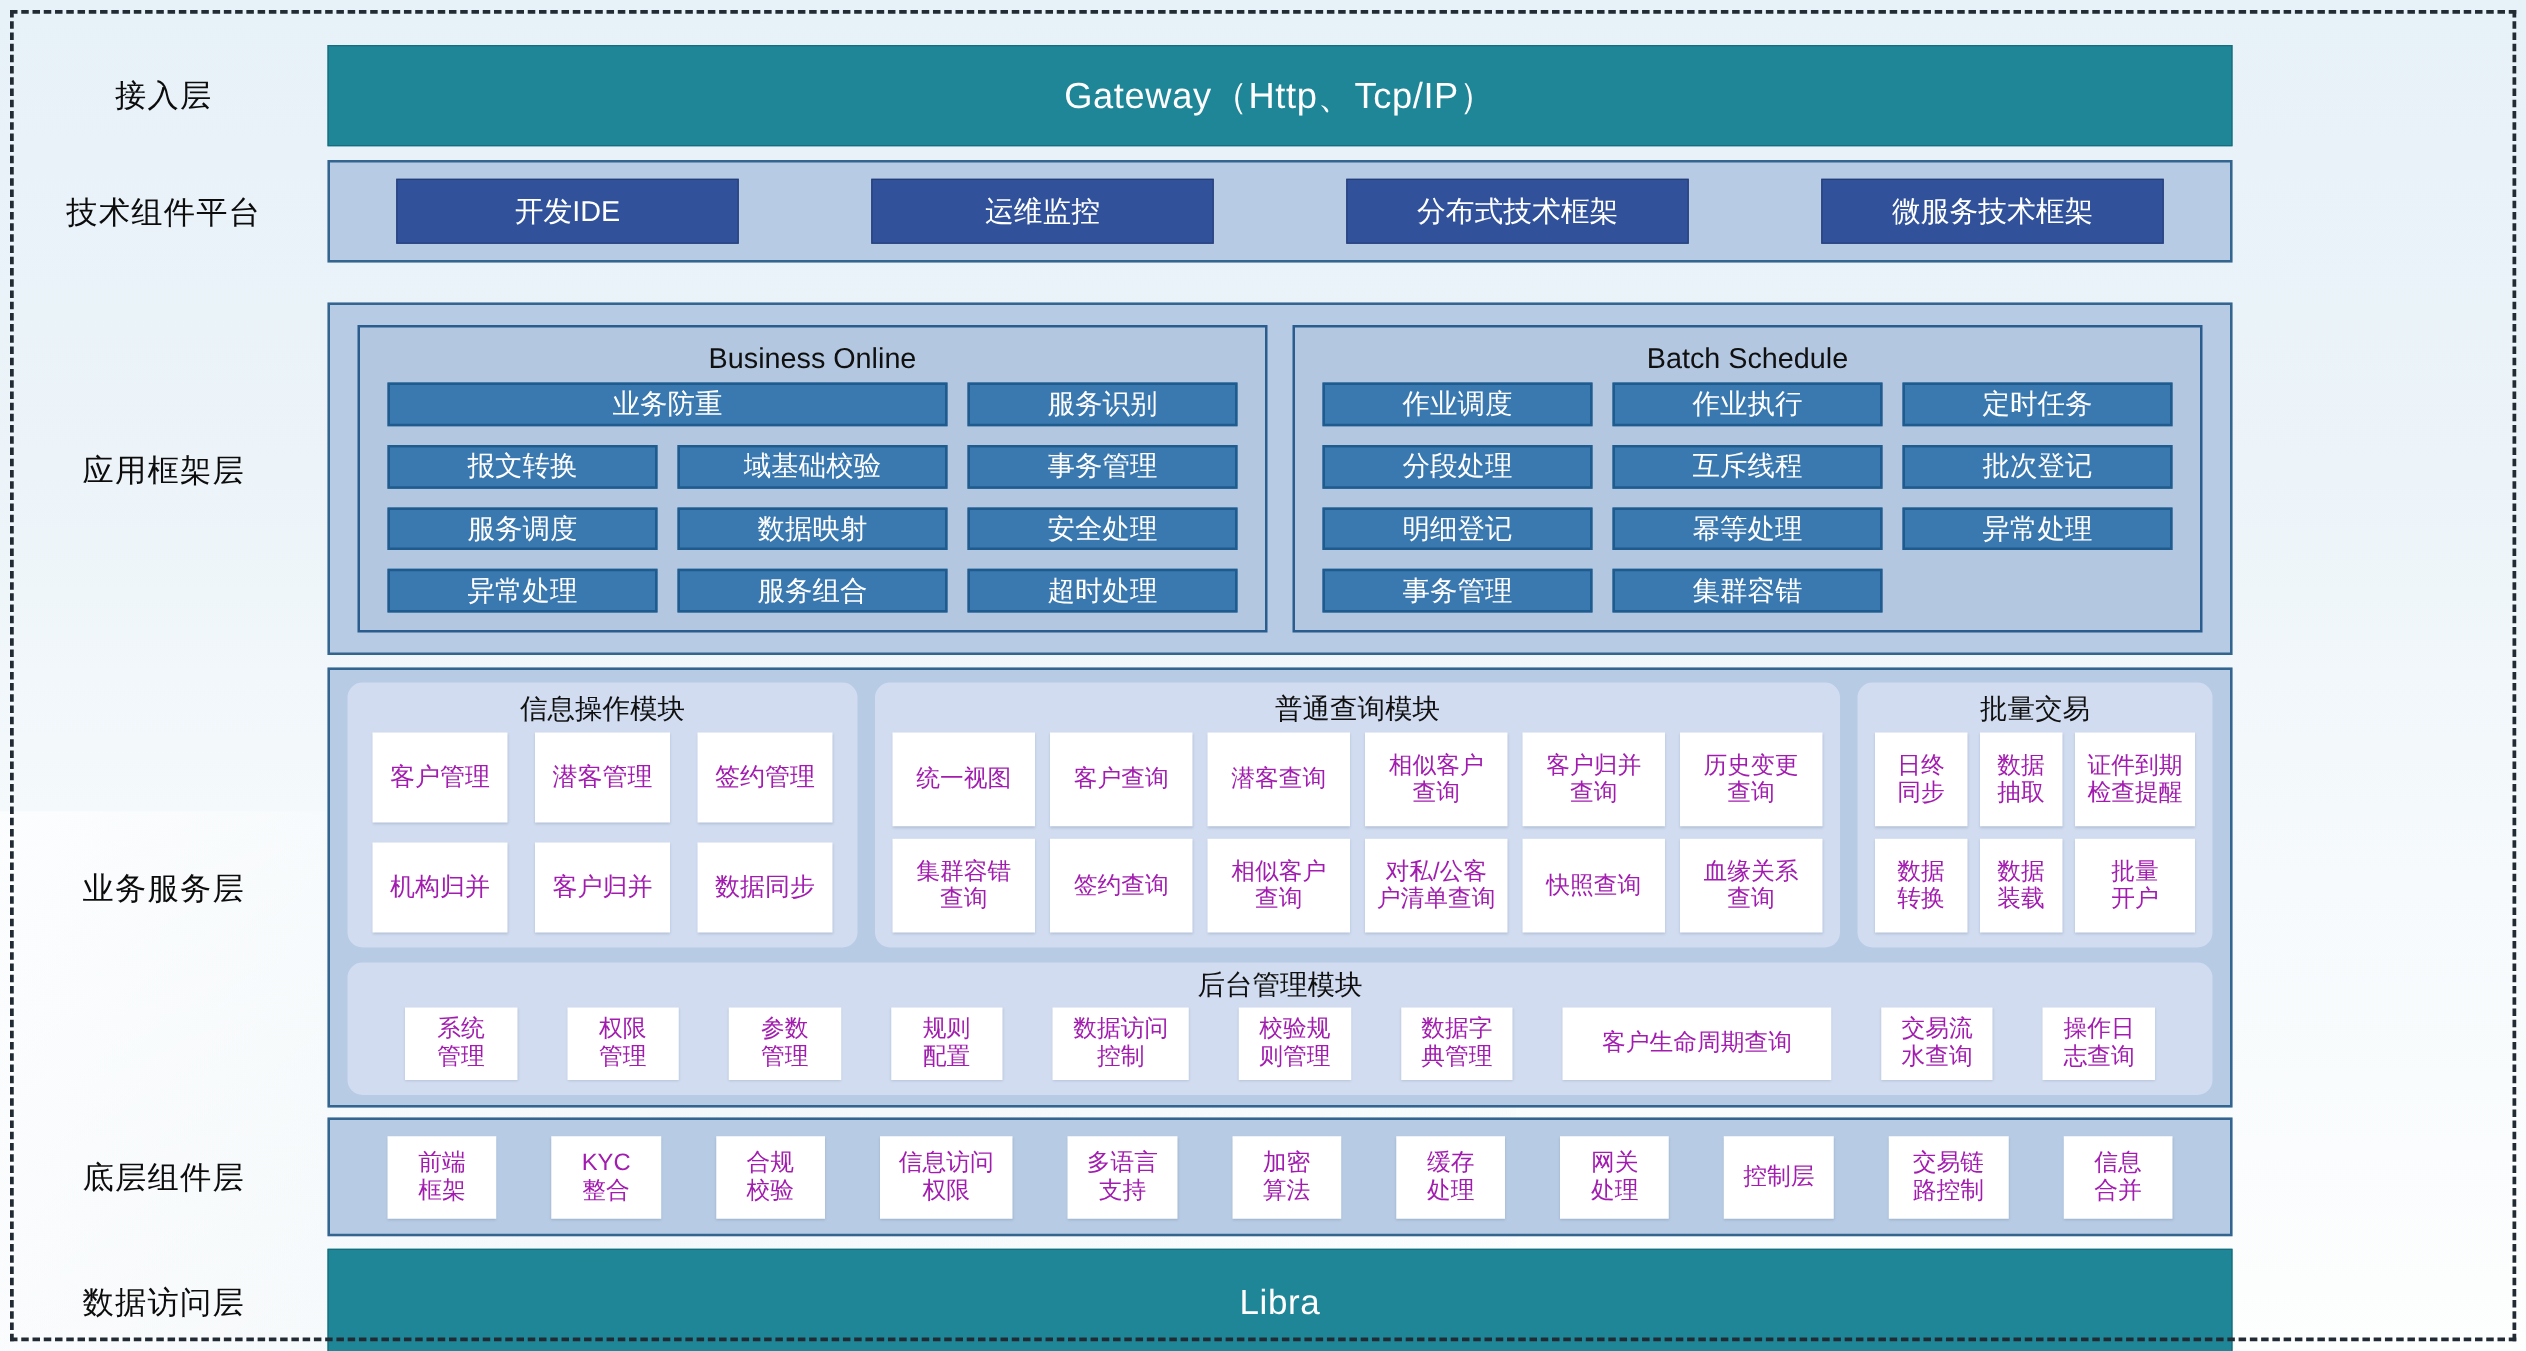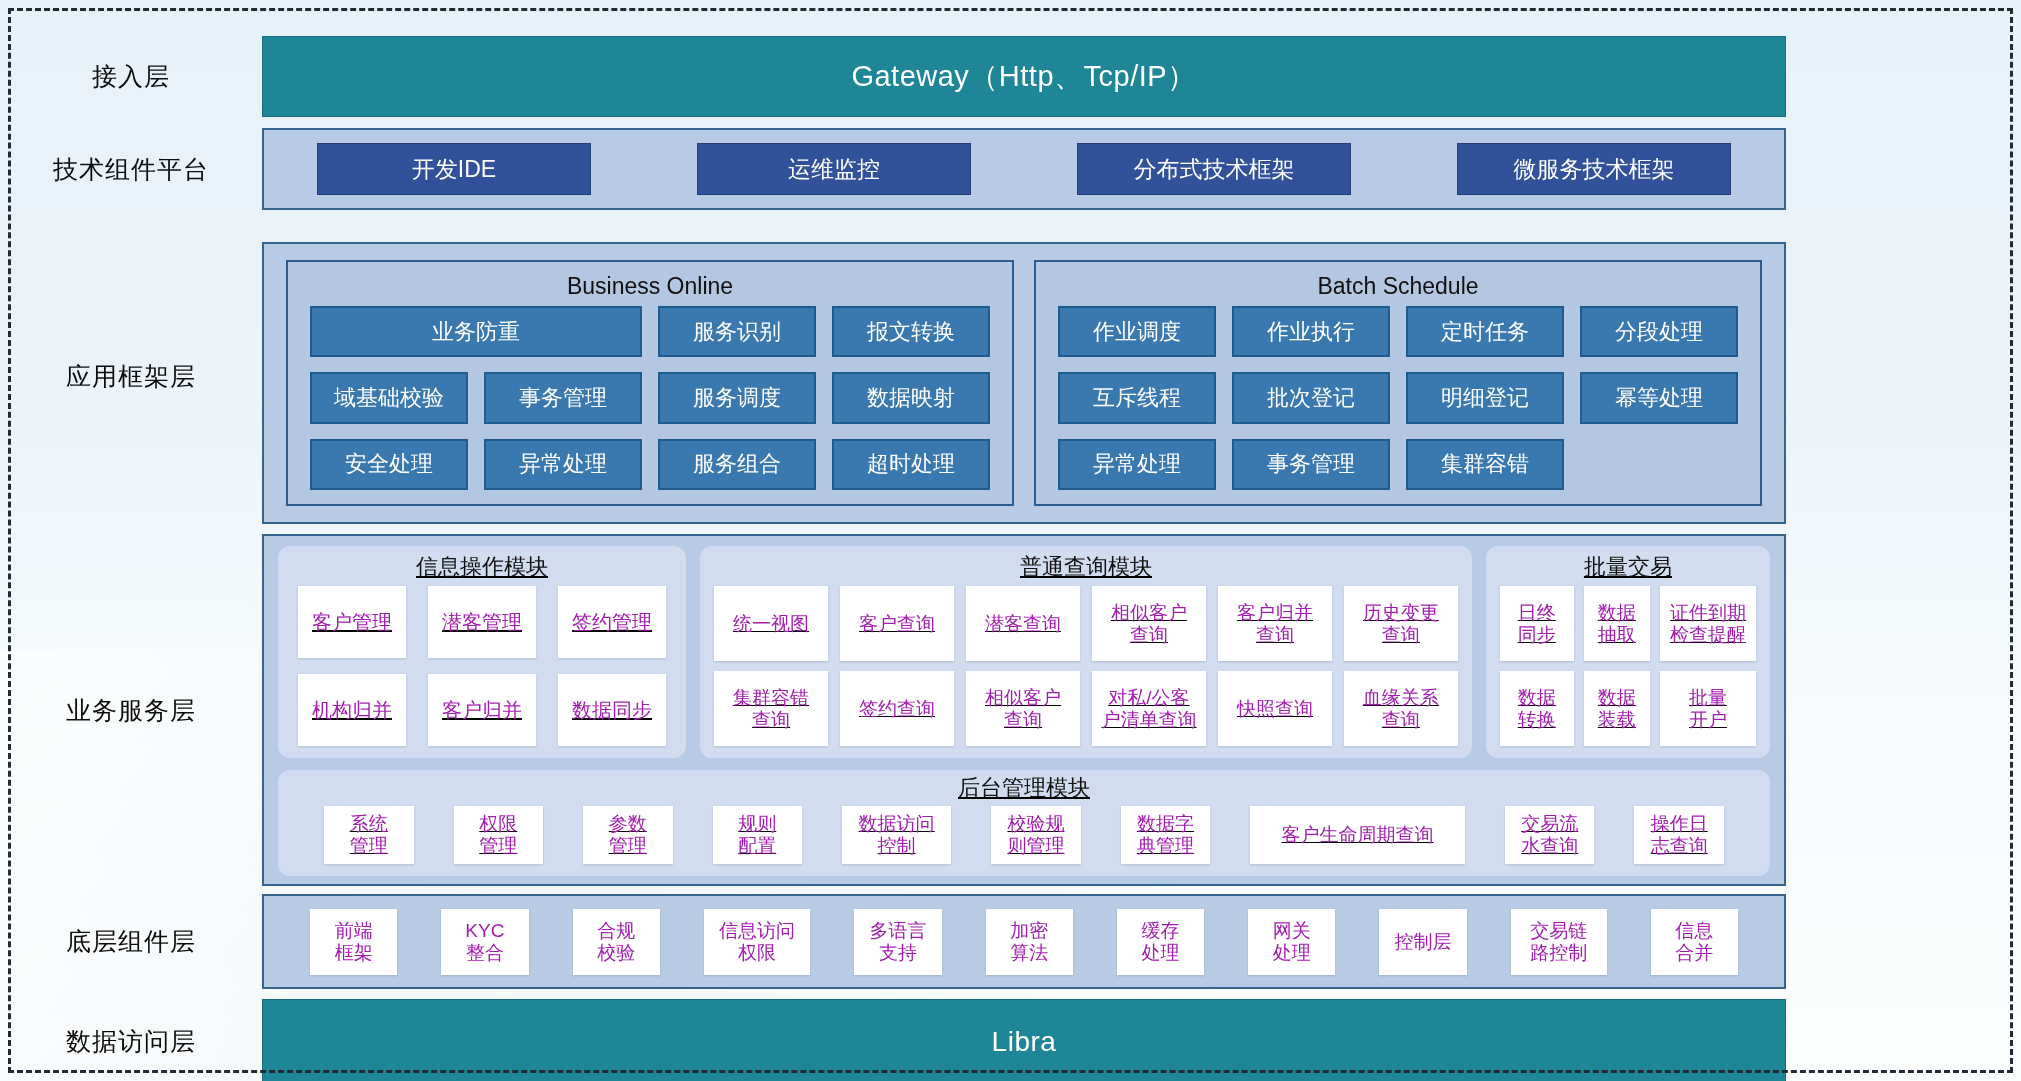--- a/index.html
+++ b/index.html
@@ -65,31 +65,31 @@
   .appfw{height:282px;display:flex;gap:20px;padding:16px 22px;margin-top:14px;}
   .fw-panel{
     flex:1 1 0;background:#b3c7e1;border:2px solid #2b5c8e;box-sizing:border-box;
     display:flex;flex-direction:column;padding:4px 22px 14px;
   }
   .fw-title{
     height:40px;display:flex;align-items:center;justify-content:center;
     color:#101010;font-size:23px;
   }
   .fw-grid{
-    flex:1 1 auto;display:grid;grid-template-columns:repeat(4,1fr);
+    flex:1 1 auto;display:grid;grid-template-columns:repeat(3,1fr);
     grid-auto-rows:1fr;gap:15px 16px;
   }
   .blue-btn{
     background:#3a78b0;border:2px solid #1f5c8d;box-sizing:border-box;
     display:flex;align-items:center;justify-content:center;color:#fff;font-size:22px;
   }
   .span2{grid-column:span 2;}
 
   
-  .bizsvc{height:352px;display:flex;flex-direction:column;padding:10px 14px 8px;text-decoration:underline;}
+  .bizsvc{height:352px;display:flex;flex-direction:column;padding:10px 14px 8px;}
   .biz-top{display:flex;gap:14px;flex:0 0 212px;}
   .rpanel{
     background:#d1dcf0;border-radius:12px;box-sizing:border-box;
     display:flex;flex-direction:column;padding:2px 14px 12px;
   }
   .rpanel .ptitle{
     height:38px;display:flex;align-items:center;justify-content:center;
     color:#101010;font-size:22px;
   }
   .p-info{flex:460 0 0;}

